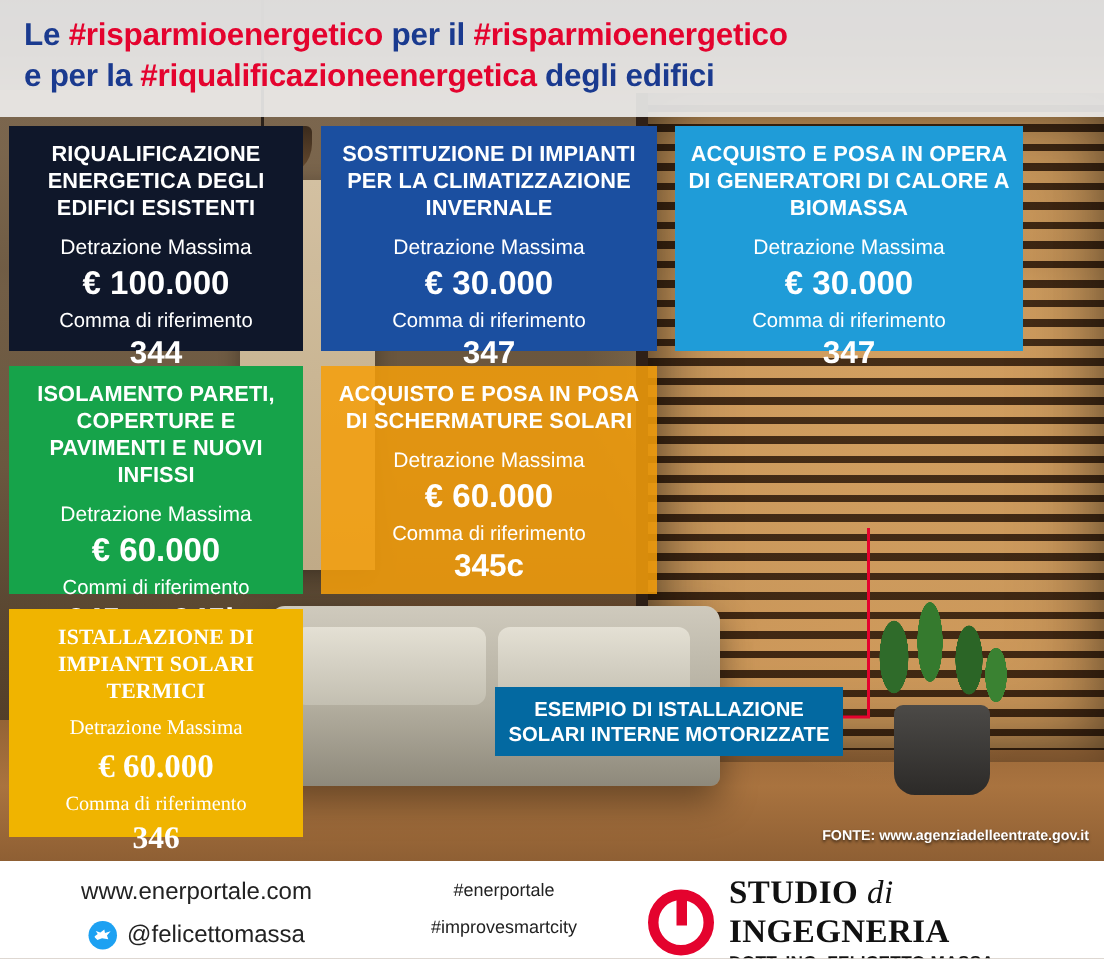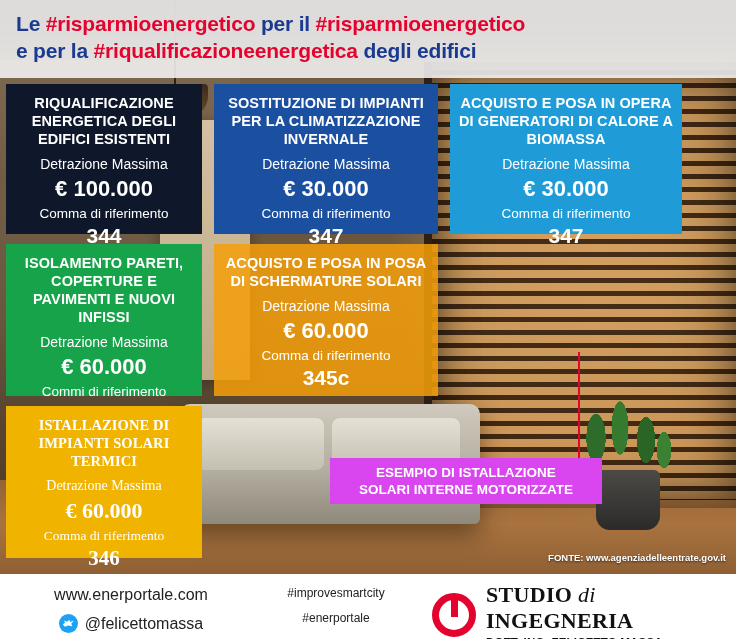--- a/index.html
+++ b/index.html
@@ -242,23 +242,23 @@
     left: 6px; top: 406px; width: 196px; height: 152px;
     background: #f0b400;
     font-family: Liberation Serif, serif;
   }
 
   
   #example-banner {
     position: absolute;
     left: 330px;
     top: 458px;
-    width: 272px;
+    width: 232px;
     height: 46px;
-    background: #d946ef;
+    background: #0369a1;
     color: #ffffff;
     font-size: 13.5px;
     font-weight: bold;
     line-height: 17px;
     text-align: center;
     display: flex;
     align-items: center;
     justify-content: center;
     box-sizing: border-box;
     padding: 0 6px;
@@ -473,22 +473,22 @@
 
   <div class="footer">
     <div class="col-left">
       <span class="site">www.enerportale.com</span>
       <span class="twitter-row">
         <span class="tw-icon"></span>
         <span>@felicettomassa</span>
       </span>
     </div>
     <div class="col-mid">
+      <span>#enerportale</span>
       <span>#improvesmartcity</span>
-      <span>#enerportale</span>
     </div>
     <div class="col-right">
       <div class="logo-mark">
         <div class="logo-ring"></div>
         <div class="logo-bar"></div>
       </div>
       <div class="logo-text">
         <div class="line1">
           <span>STUDIO </span><em>di </em><span>INGEGNERIA</span>
         </div>

